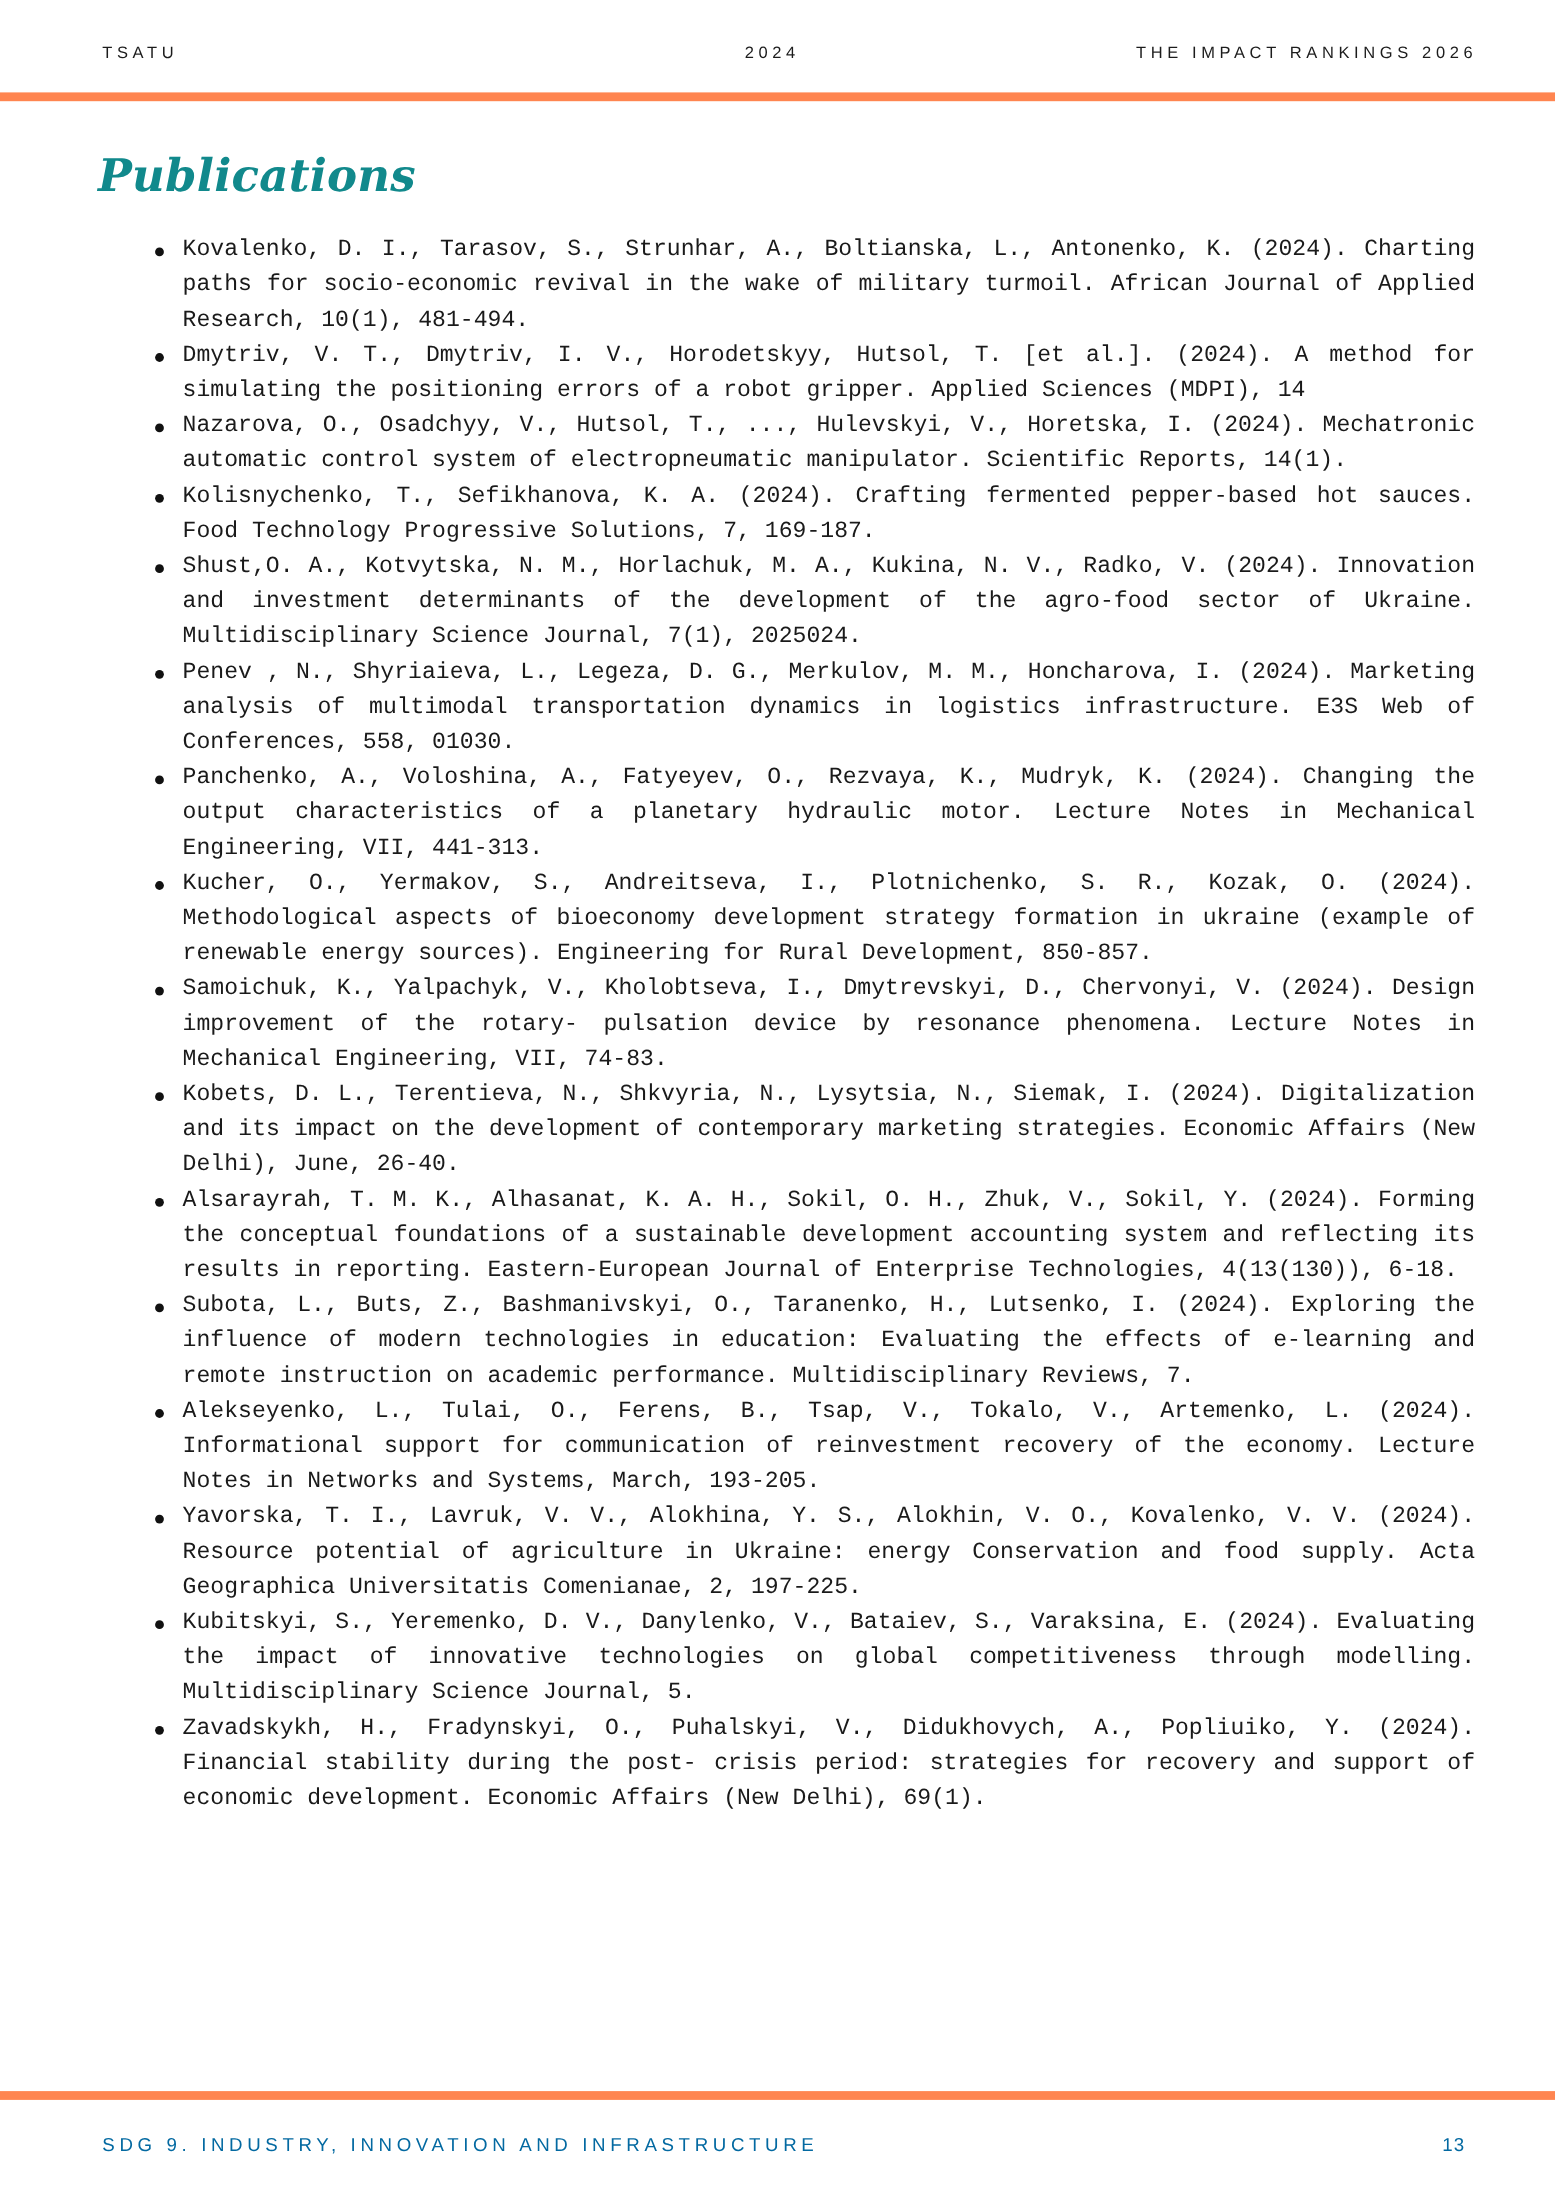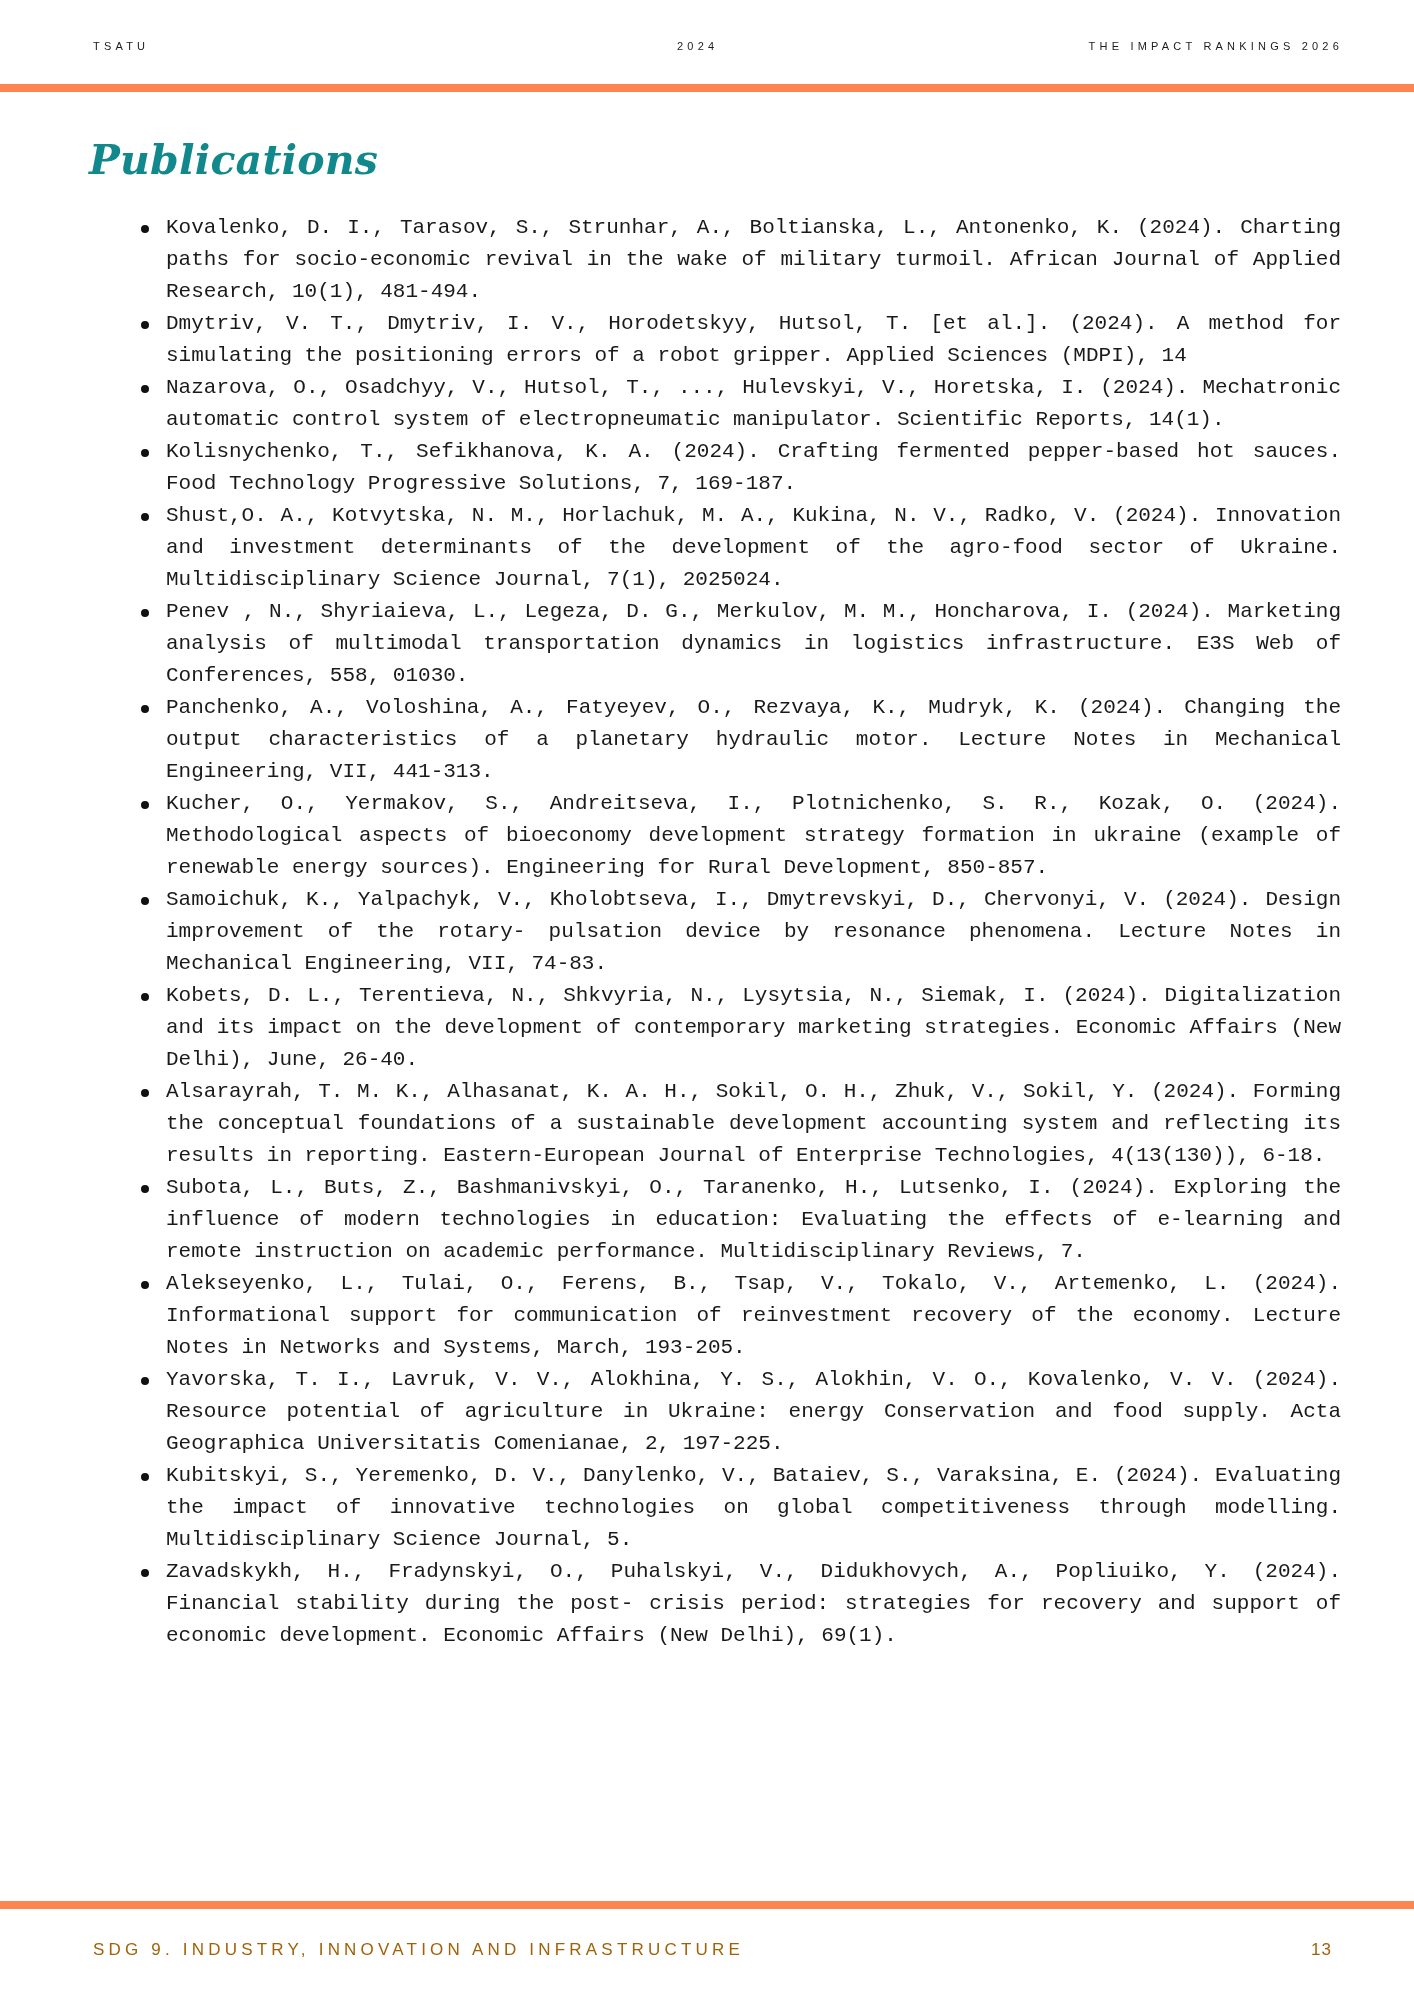--- a/index.html
+++ b/index.html
@@ -14,21 +14,21 @@
       overflow: hidden;
       font-family: "Liberation Sans", "DejaVu Sans", sans-serif;
       color: #1a1a1a;
     }
     .running-header {
       position: absolute;
       top: 36px;
       left: 93px;
       right: 71px;
       height: 28px;
-      font-size: 11px;
+      font-size: 15px;
       letter-spacing: 4.2px;
       color: #1c1c1c;
     }
     .running-header .left { position: absolute; left: 0; top: 4px; }
     .running-header .center { position: absolute; left: 584px; top: 4px; }
     .running-header .right { position: absolute; right: 0; top: 4px; }
 
     .accent-bar {
       position: absolute;
       left: 0;
@@ -80,21 +80,21 @@
     }
 
     .running-footer {
       position: absolute;
       top: 1937px;
       left: 93px;
       right: 71px;
       height: 28px;
       font-size: 17px;
       letter-spacing: 4.2px;
-      color: #a16207;
+      color: #0369a1;
     }
     .running-footer .left { position: absolute; left: 0; top: 3px; }
     .running-footer .right { position: absolute; right: 11px; top: 3px; letter-spacing: 1px; }
   </style>
 </head>
 <body>
 
 <div class="running-header">
   <span class="left">TSATU</span>
   <span class="center">2024</span>

